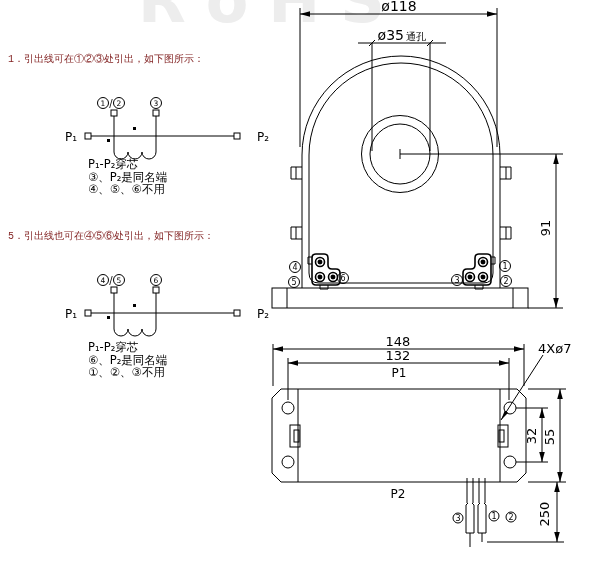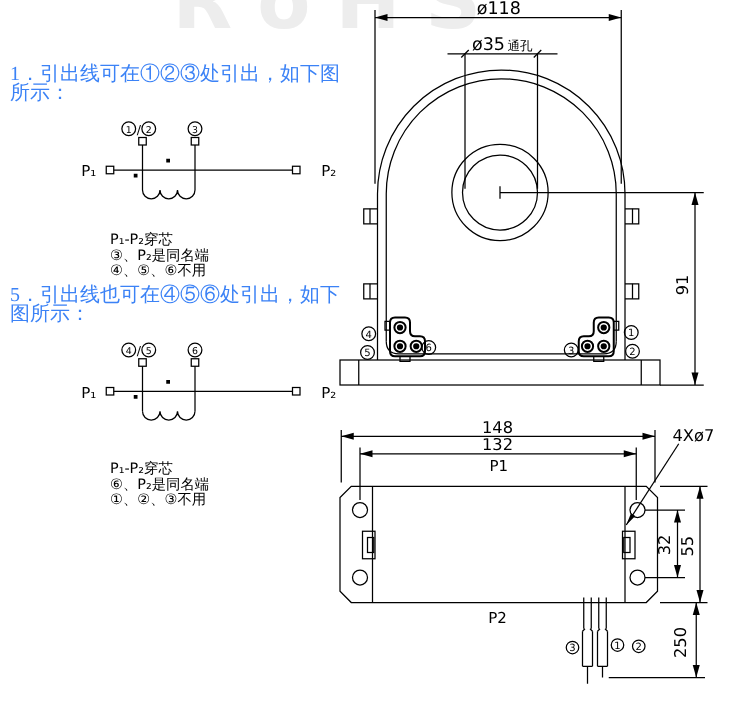--- a/index.html
+++ b/index.html
@@ -5,26 +5,26 @@
   html,body{margin:0;padding:0;background:#fff;}
   .canvas{
     position:relative;width:601px;height:561px;background:#fff;overflow:hidden;
     font-family:"DejaVu Sans",sans-serif;color:#000;
   }
   .watermark{
     position:absolute;left:138px;top:-36px;font-size:62px;font-weight:600;
     letter-spacing:20px;color:#ededed;user-select:none;
   }
   .heading{
-    position:absolute;left:8px;width:270px;font-size:16px;line-height:15px;color:#3b82f6;
-    font-family:Liberation Serif, serif;
+    position:absolute;left:8px;width:270px;font-size:10px;line-height:15px;color:#7f1d1d;
+    font-family:Liberation Mono, monospace;
   }
   .heading.h1{top:52px;}
   .heading.h2{top:229px;}
-  .notes{position:absolute;left:88px;font-size:11.5px;line-height:12.5px;color:#000;margin-top:27px;}
+  .notes{position:absolute;left:88px;font-size:11.5px;line-height:12.5px;color:#000;}
   .notes.n1{top:158px;}
   .notes.n2{top:341px;}
   svg{position:absolute;left:0;top:0;}
   svg text{font-family:"DejaVu Sans",sans-serif;fill:#000;}
   .t13{font-size:13px;}
   .t14{font-size:14px;}
   .t12{font-size:12px;}
   .t10{font-size:10px;}
   .t8{font-size:8px;}
   .t7{font-size:7.5px;}

